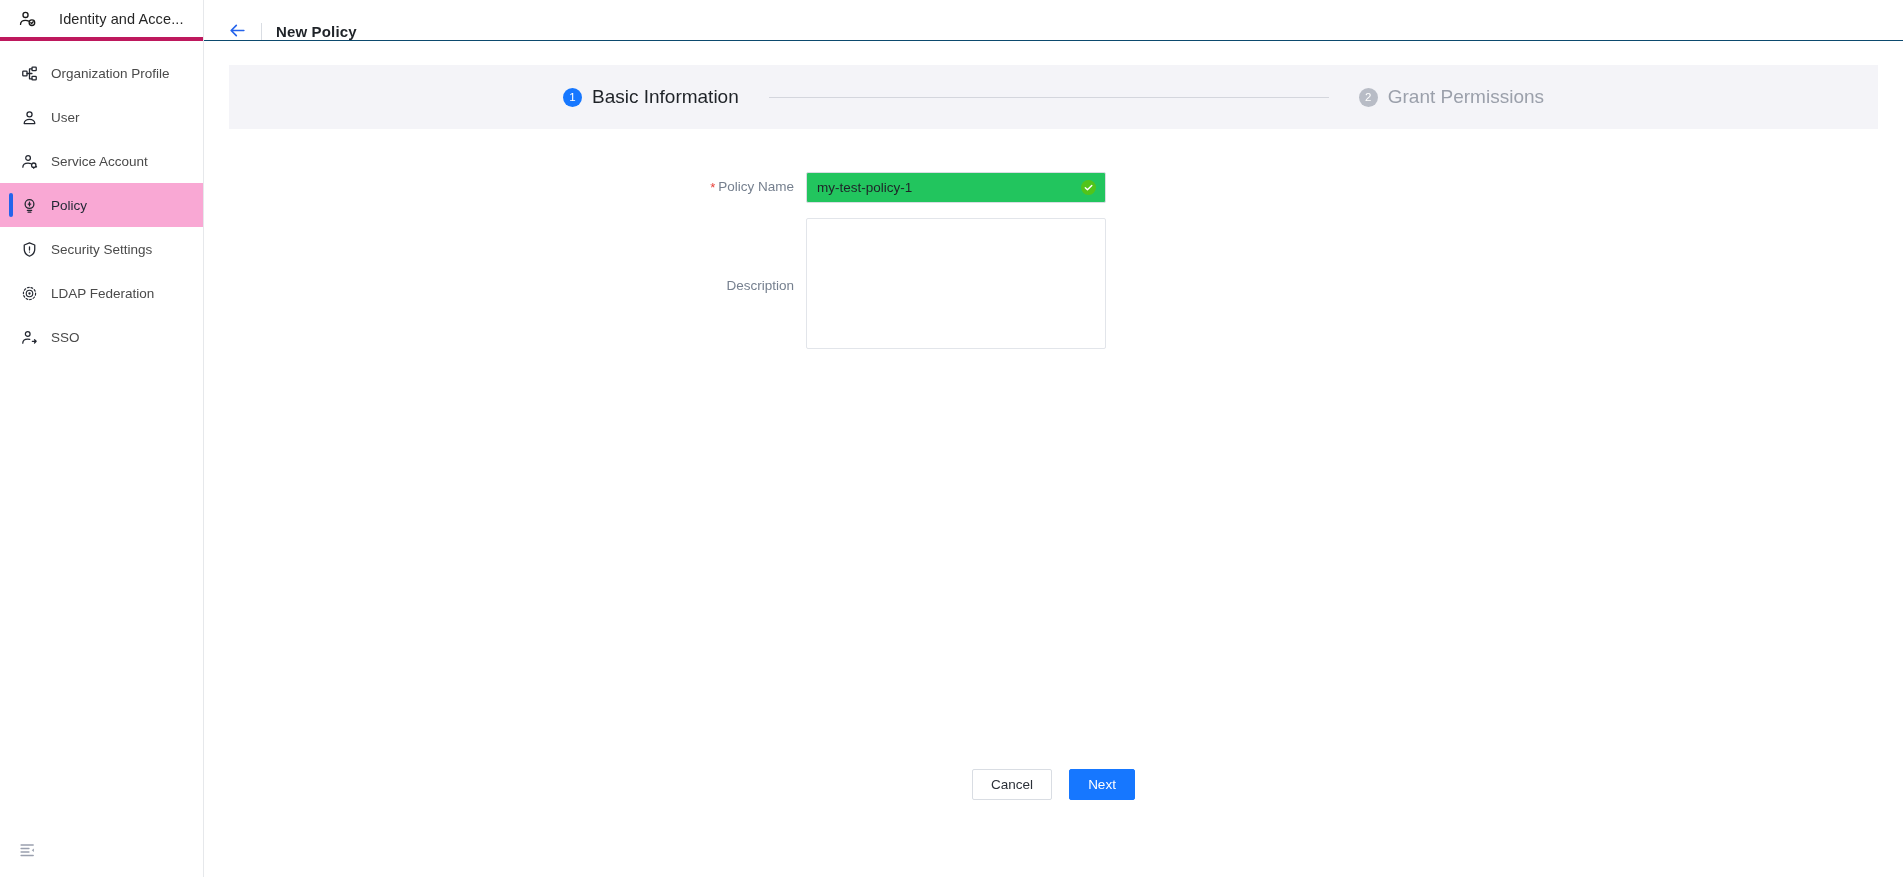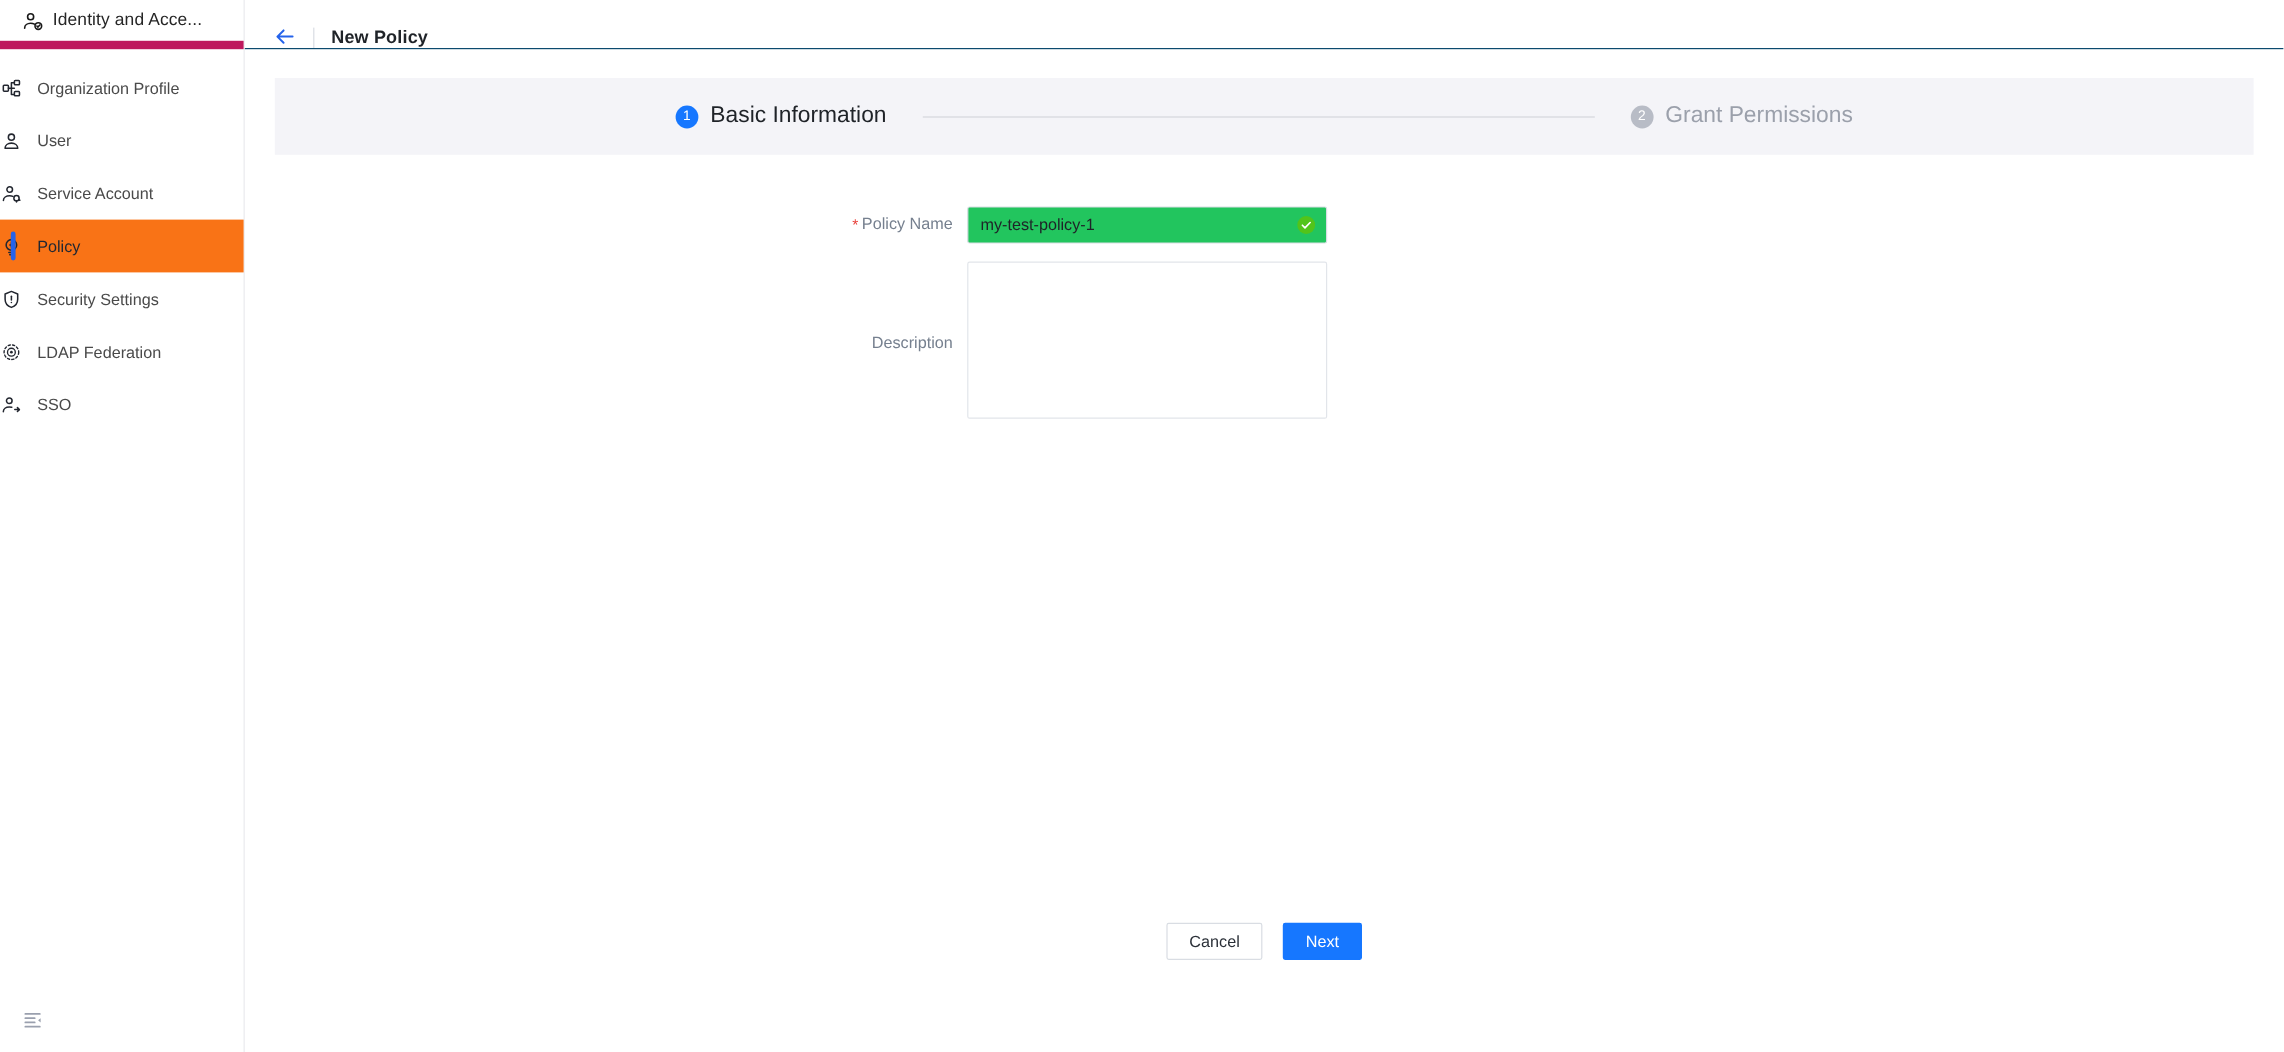--- a/index.html
+++ b/index.html
@@ -23,23 +23,23 @@
     border-right: 1px solid #e6e8eb;
     display: flex;
     flex-direction: column;
     position: relative;
   }
   .sidebar-header {
     height: 41px;
     min-height: 41px;
     display: flex;
     align-items: center;
-    gap: 7px;
+    gap: 22px;
     padding-left: 18px;
-    border-bottom: 7px solid #be185d;
+    border-bottom: 4px solid #be185d;
   }
   .sidebar-header .hdr-icon {
     width: 19px; height: 19px;
     display: flex; align-items: center; justify-content: center;
     color: #1a1a1a;
     flex-shrink: 0;
   }
   .sidebar-header .hdr-title {
     font-size: 14.5px;
     color: #262626;
@@ -48,32 +48,33 @@
     overflow: hidden;
   }
 
   .nav { padding-top: 10px; }
   .nav-item {
     position: relative;
     height: 44px;
     display: flex;
     align-items: center;
     gap: 13px;
+    padding-left: 20px;
     cursor: pointer;
     font-size: 13.5px;
     color: #4a4a4a;
   }
   .nav-item .nav-icon {
     width: 18px; height: 18px;
     display: flex; align-items: center; justify-content: center;
     color: #232730;
     flex-shrink: 0;
   }
   .nav-item.active {
-    background: #f97316;
+    background: #f9a8d4;
     color: #1f2733;
   }
   .nav-item.active::before {
     content: "";
     position: absolute;
     left: 9px; top: 10px;
     width: 3.5px; height: 24px;
     background: #2563eb;
     border-radius: 2px;
   }

